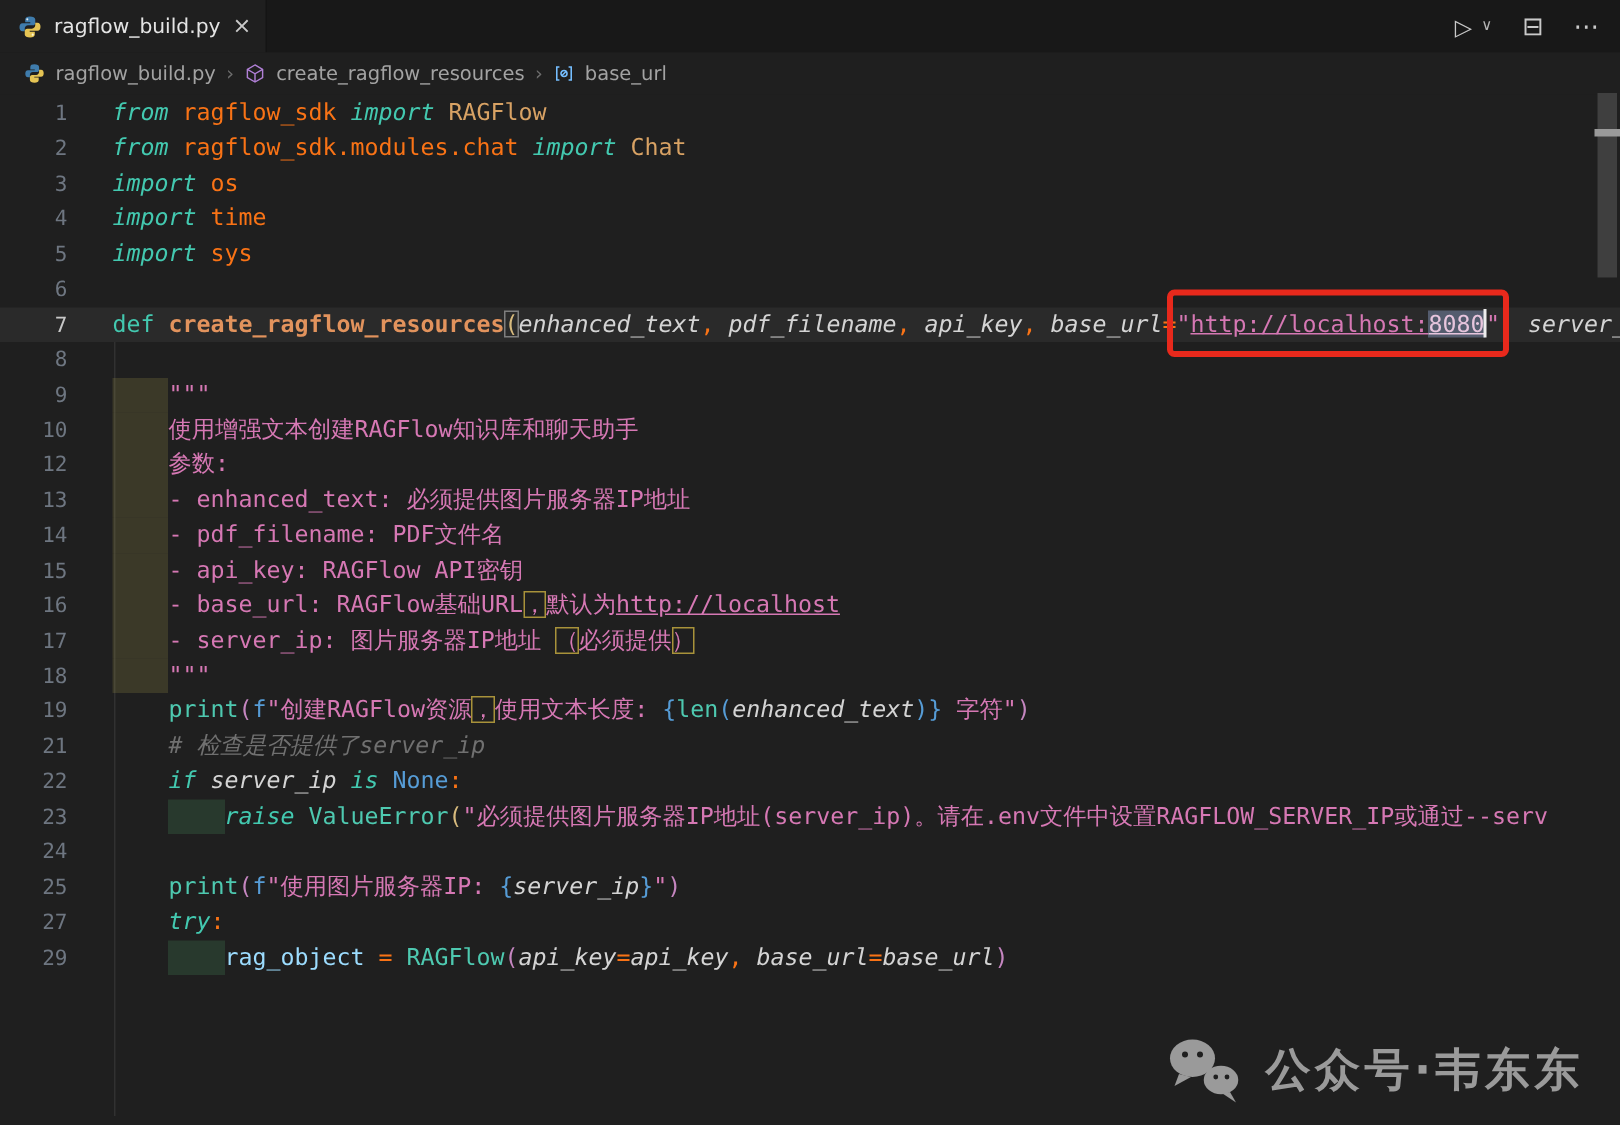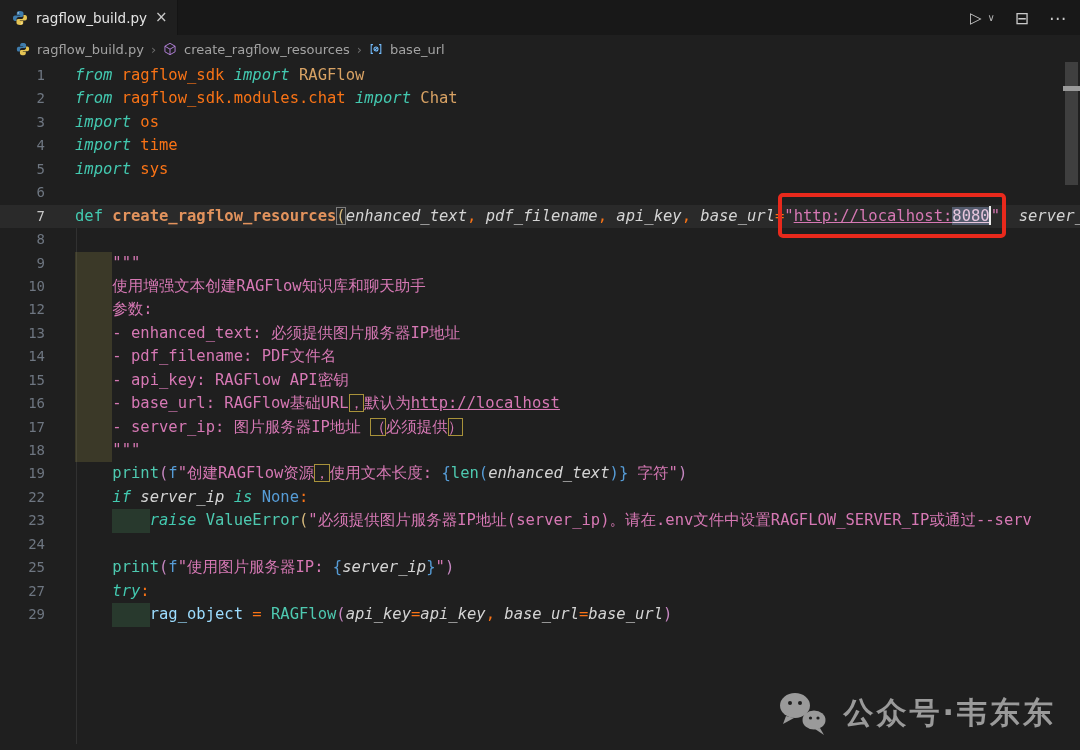--- a/index.html
+++ b/index.html
@@ -127,20 +127,21 @@
     <div class="line"><span class="blk olive" style="left: calc(0ch + 75px); width: 4ch;"></span><span class="gut">9</span><span class="str">    """</span></div>
     <div class="line"><span class="blk olive" style="left: calc(0ch + 75px); width: 4ch;"></span><span class="gut">10</span><span class="str">    使用增强文本创建RAGFlow知识库和聊天助手</span></div>
     <div class="line"><span class="blk olive" style="left: calc(0ch + 75px); width: 4ch;"></span><span class="gut">12</span><span class="str">    参数:</span></div>
     <div class="line"><span class="blk olive" style="left: calc(0ch + 75px); width: 4ch;"></span><span class="gut">13</span><span class="str">    - enhanced_text: 必须提供图片服务器IP地址</span></div>
     <div class="line"><span class="blk olive" style="left: calc(0ch + 75px); width: 4ch;"></span><span class="gut">14</span><span class="str">    - pdf_filename: PDF文件名</span></div>
     <div class="line"><span class="blk olive" style="left: calc(0ch + 75px); width: 4ch;"></span><span class="gut">15</span><span class="str">    - api_key: RAGFlow API密钥</span></div>
     <div class="line"><span class="blk olive" style="left: calc(0ch + 75px); width: 4ch;"></span><span class="gut">16</span><span class="str">    - base_url: RAGFlow基础URL</span><span class="strubox">，</span><span class="str">默认为</span><span class="lnk">http://localhost</span></div>
     <div class="line"><span class="blk olive" style="left: calc(0ch + 75px); width: 4ch;"></span><span class="gut">17</span><span class="str">    - server_ip: 图片服务器IP地址 </span><span class="strubox">（</span><span class="str">必须提供</span><span class="strubox">）</span></div>
     <div class="line"><span class="blk olive" style="left: calc(0ch + 75px); width: 4ch;"></span><span class="gut">18</span><span class="str">    """</span></div>
     <div class="line"><span class="gut">19</span><span class="pln">    </span><span class="fn">print</span><span class="porc">(</span><span class="blue">f</span><span class="str">"创建RAGFlow资源</span><span class="strubox">，</span><span class="str">使用文本长度: </span><span class="blue">{</span><span class="fn">len</span><span class="blue">(</span><span class="pit">enhanced_text</span><span class="blue">)</span><span class="blue">}</span><span class="str"> 字符"</span><span class="porc">)</span></div>
+    <div class="line"><span class="gut">21</span><span class="cmt">    # 检查是否提供了server_ip</span></div>
     <div class="line"><span class="gut">22</span><span class="pln">    </span><span class="kwit">if</span><span class="pln"> </span><span class="pit">server_ip</span><span class="pln"> </span><span class="kwit">is</span><span class="pln"> </span><span class="blue">None</span><span class="pln">:</span></div>
     <div class="line"><span class="blk green" style="left: calc(4ch + 75px); width: 4ch;"></span><span class="gut">23</span><span class="pln">        </span><span class="kwit">raise</span><span class="pln"> </span><span class="fn">ValueError</span><span class="pgold">(</span><span class="str">"必须提供图片服务器IP地址(server_ip)。请在.env文件中设置RAGFLOW_SERVER_IP或通过--serv</span></div>
     <div class="line"><span class="gut">24</span></div>
     <div class="line"><span class="gut">25</span><span class="pln">    </span><span class="fn">print</span><span class="porc">(</span><span class="blue">f</span><span class="str">"使用图片服务器IP: </span><span class="blue">{</span><span class="pit">server_ip</span><span class="blue">}</span><span class="str">"</span><span class="porc">)</span></div>
     <div class="line"><span class="gut">27</span><span class="pln">    </span><span class="kwit">try</span><span class="pln">:</span></div>
     <div class="line"><span class="blk green" style="left: calc(4ch + 75px); width: 4ch;"></span><span class="gut">29</span><span class="pln">        </span><span class="var">rag_object</span><span class="pln"> = </span><span class="fn">RAGFlow</span><span class="porc">(</span><span class="pit">api_key</span><span class="pln">=</span><span class="pit">api_key</span><span class="pln">, </span><span class="pit">base_url</span><span class="pln">=</span><span class="pit">base_url</span><span class="porc">)</span></div>
   </div>
 
 <div id="scrollbar">
   <div id="scroll-thumb"></div>

